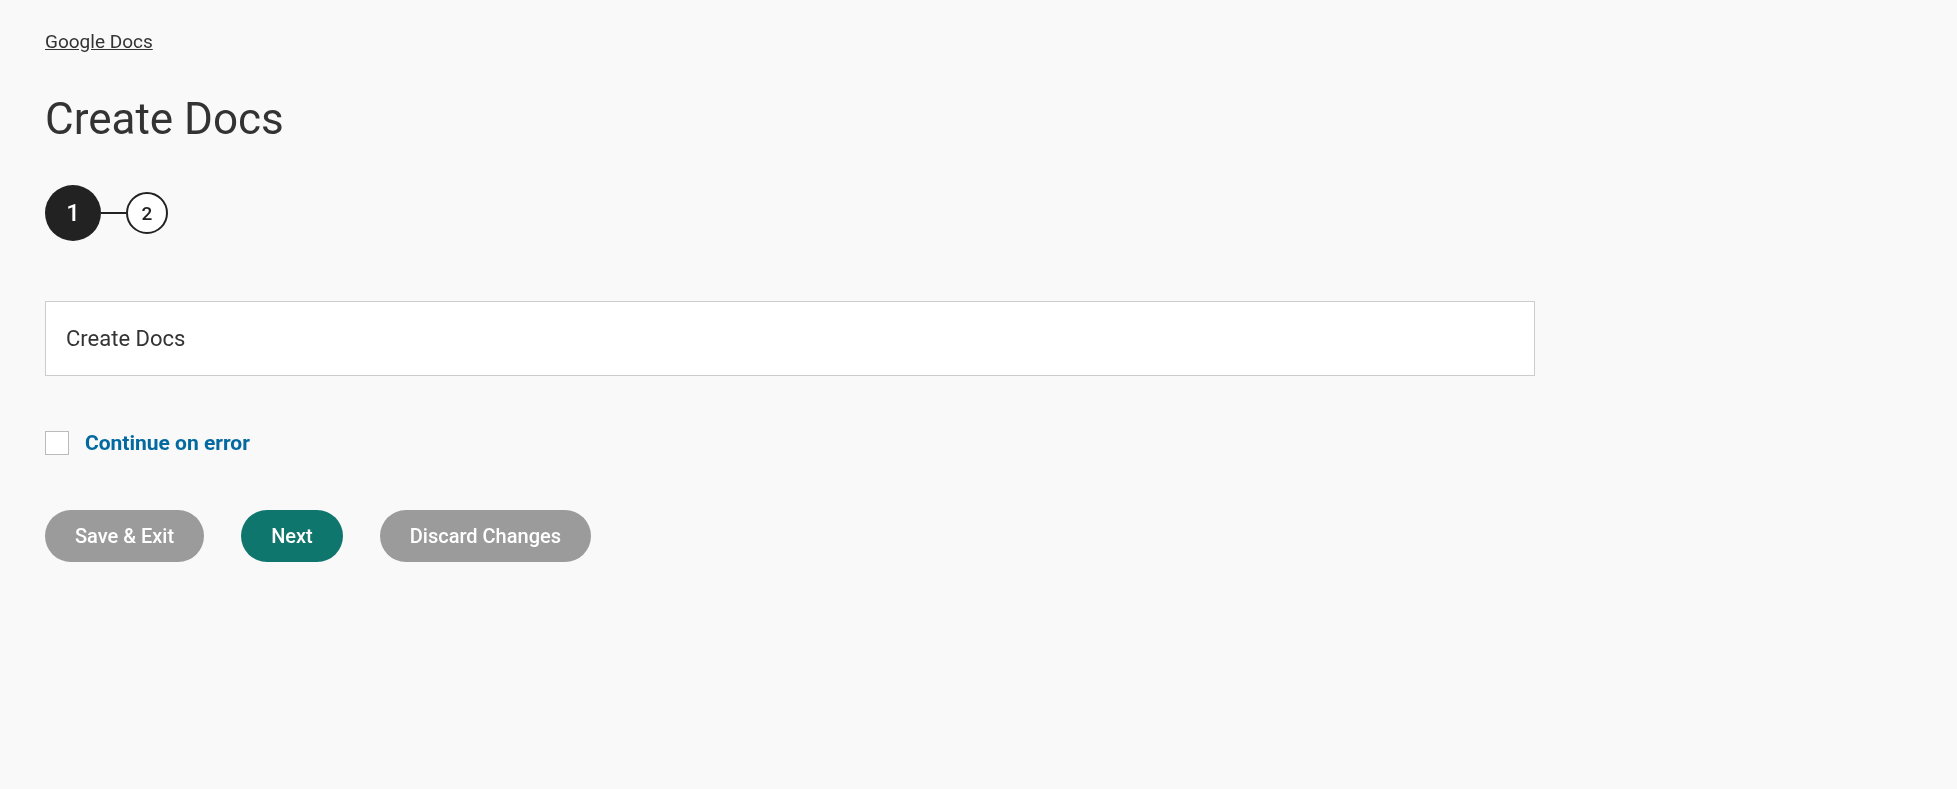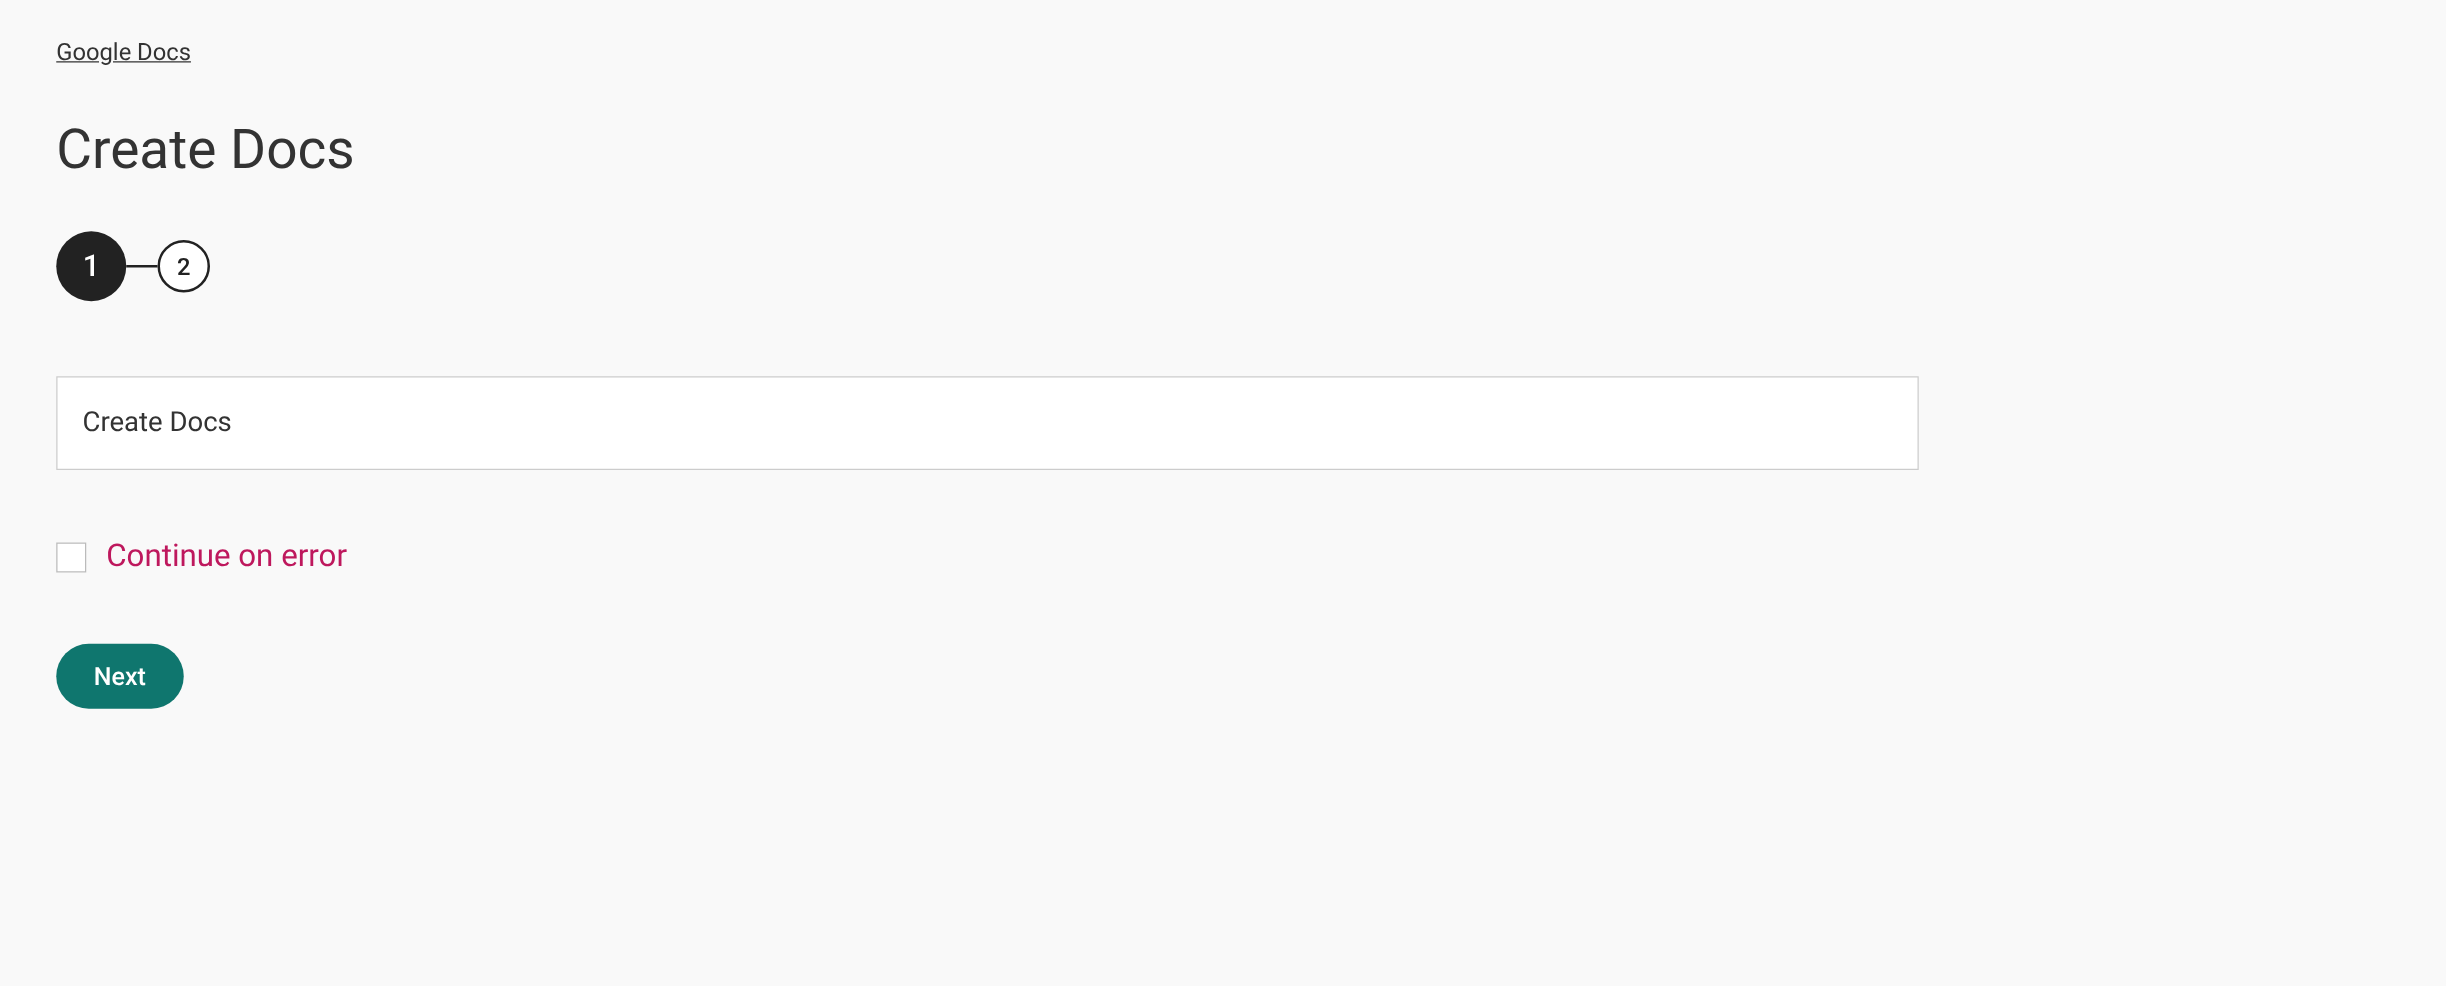--- a/index.html
+++ b/index.html
@@ -94,22 +94,23 @@
       height: 24px;
       border: 1px solid #bbb;
       background: #fff;
       cursor: pointer;
       appearance: none;
     }
     .checkbox:checked {
       background: #f77c2f;
     }
     .checkbox-label {
-      font-size: 25px;
-      color: #be185d;
+      font-size: 21px;
+      color: #0369a1;
+      font-weight: bold;
     }
     .button-row {
       display: flex;
       gap: 37px;
       align-items: center;
     }
     .btn {
       border: none;
       border-radius: 999px;
       font-size: 20px;
@@ -144,17 +145,19 @@
 <div>
   <input type="text" class="text-input" value="Create Docs" style="">
 </div>
 
 <div class="checkbox-row">
   <input type="checkbox" class="checkbox" style="">
   <span class="checkbox-label">Continue on error</span>
 </div>
 
 <div class="button-row">
+  <button class="btn btn-secondary">Save &amp; Exit</button>
   <button class="btn btn-primary">Next</button>
+  <button class="btn btn-secondary">Discard Changes</button>
 </div>
 
 
 
 
 </body></html>

